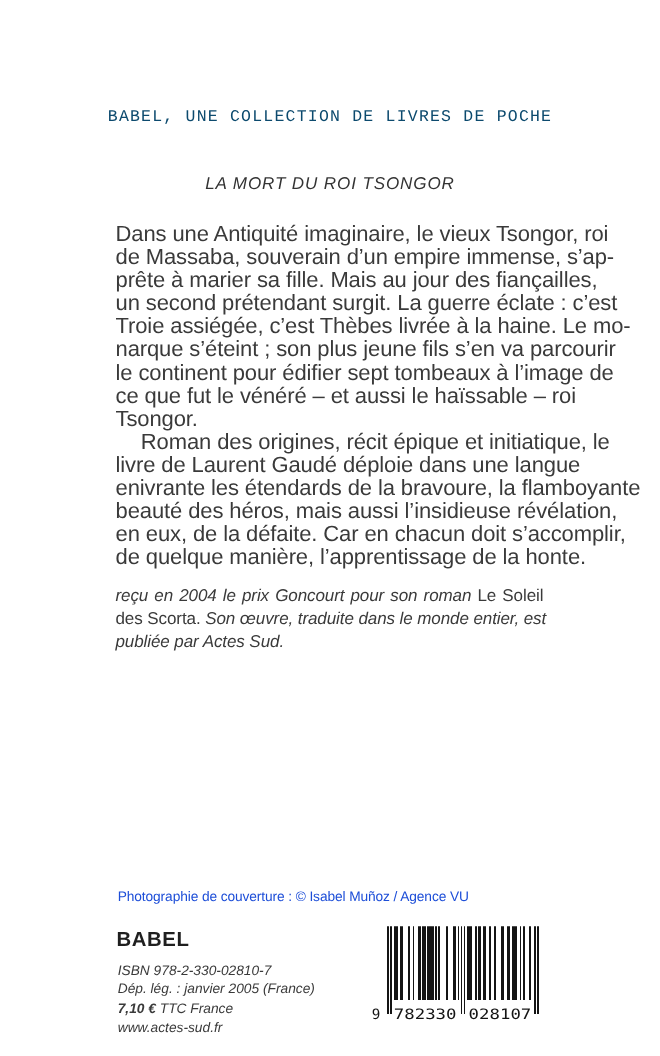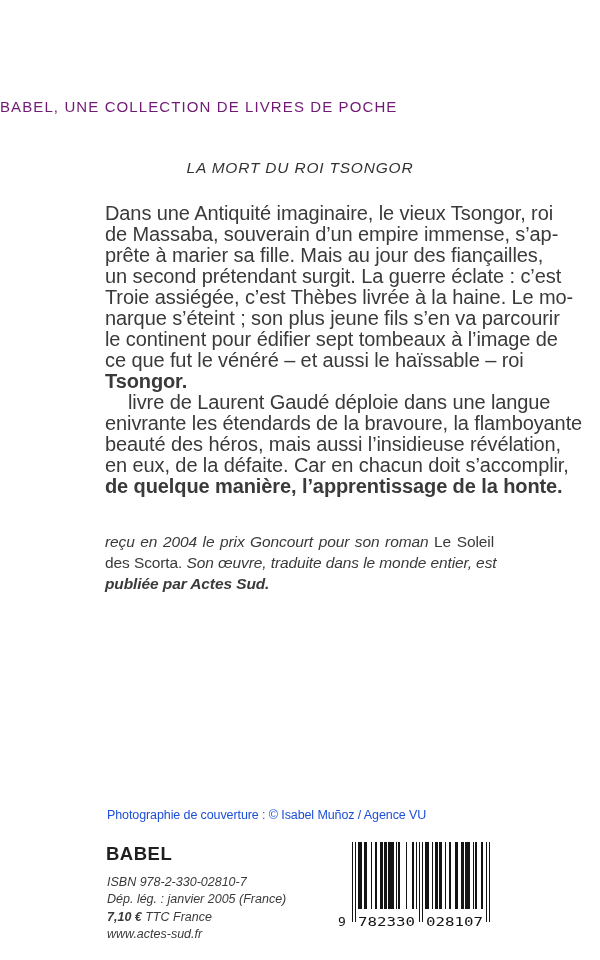--- a/index.html
+++ b/index.html
@@ -8,24 +8,25 @@
     position: relative;
     width: 600px;
     height: 960px;
     background: #ffffff;
     color: #3a3a3a;
     overflow: hidden;
   }
   .collection-header {
     position: absolute;
     top: 98px; left: 0; width: 600px;
-    text-align: left;
+    text-align: center;
     font-size: 15px;
     letter-spacing: 1.1px;
-    color: #701a75;
+    color: #0c4a6e;
+    font-family: Liberation Mono, monospace;
   }
   .book-title {
     position: absolute;
     top: 159px; left: 0; width: 600px;
     text-align: center;
     font-size: 15.5px;
     letter-spacing: 0.8px;
     color: #333333;
     font-style: italic;
   }
@@ -34,21 +35,21 @@
     top: 203px; left: 105px; width: 389px;
     font-size: 20px;
     line-height: 21px;
     letter-spacing: -0.1px;
   }
   .line {
     text-align: justify;
     text-align-last: justify;
     white-space: nowrap;
   }
-  .line.last { text-align-last: left; font-weight: bold; }
+  .line.last { text-align-last: left; }
   .para2 .line:first-child { text-indent: 23px; }
   .bio {
     position: absolute;
     top: 531px; left: 105px; width: 389px;
     font-size: 15.5px;
     line-height: 21px;
     font-style: italic;
     letter-spacing: -0.1px;
   }
   .bio .rm { font-style: normal; }
@@ -102,20 +103,21 @@
         <div class="line">de Massaba, souverain d’un empire immense, s’ap-</div>
         <div class="line">prête à marier sa fille. Mais au jour des fiançailles,</div>
         <div class="line">un second prétendant surgit. La guerre éclate : c’est</div>
         <div class="line">Troie assiégée, c’est Thèbes livrée à la haine. Le mo-</div>
         <div class="line">narque s’éteint ; son plus jeune fils s’en va parcourir</div>
         <div class="line">le continent pour édifier sept tombeaux à l’image de</div>
         <div class="line">ce que fut le vénéré – et aussi le haïssable – roi</div>
         <div class="line last">Tsongor.</div>
       </div>
     <div class="para para2">
+        <div class="line">Roman des origines, récit épique et initiatique, le</div>
         <div class="line">livre de Laurent Gaudé déploie dans une langue</div>
         <div class="line">enivrante les étendards de la bravoure, la flamboyante</div>
         <div class="line">beauté des héros, mais aussi l’insidieuse révélation,</div>
         <div class="line">en eux, de la défaite. Car en chacun doit s’accomplir,</div>
         <div class="line last">de quelque manière, l’apprentissage de la honte.</div>
       </div>
   </div>
 
   <div class="bio">
       <div class="line"><span class="it">reçu en 2004 le prix Goncourt pour son roman </span><span class="rm">Le Soleil</span></div>

